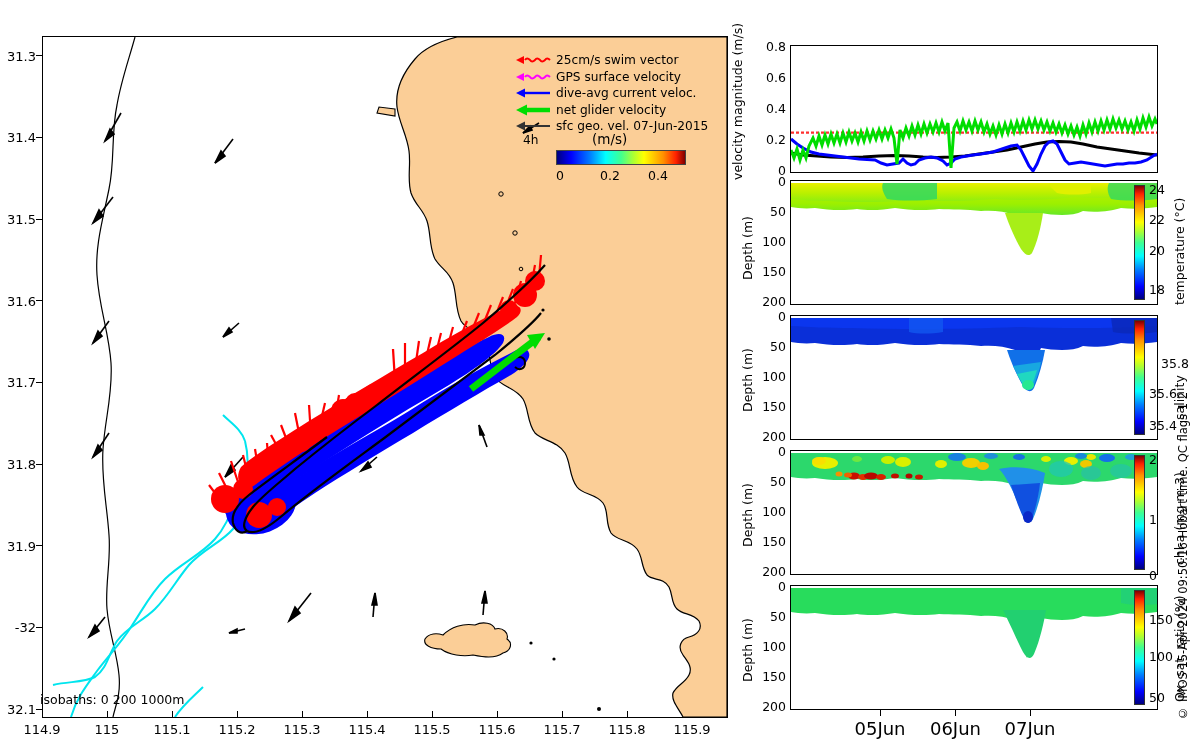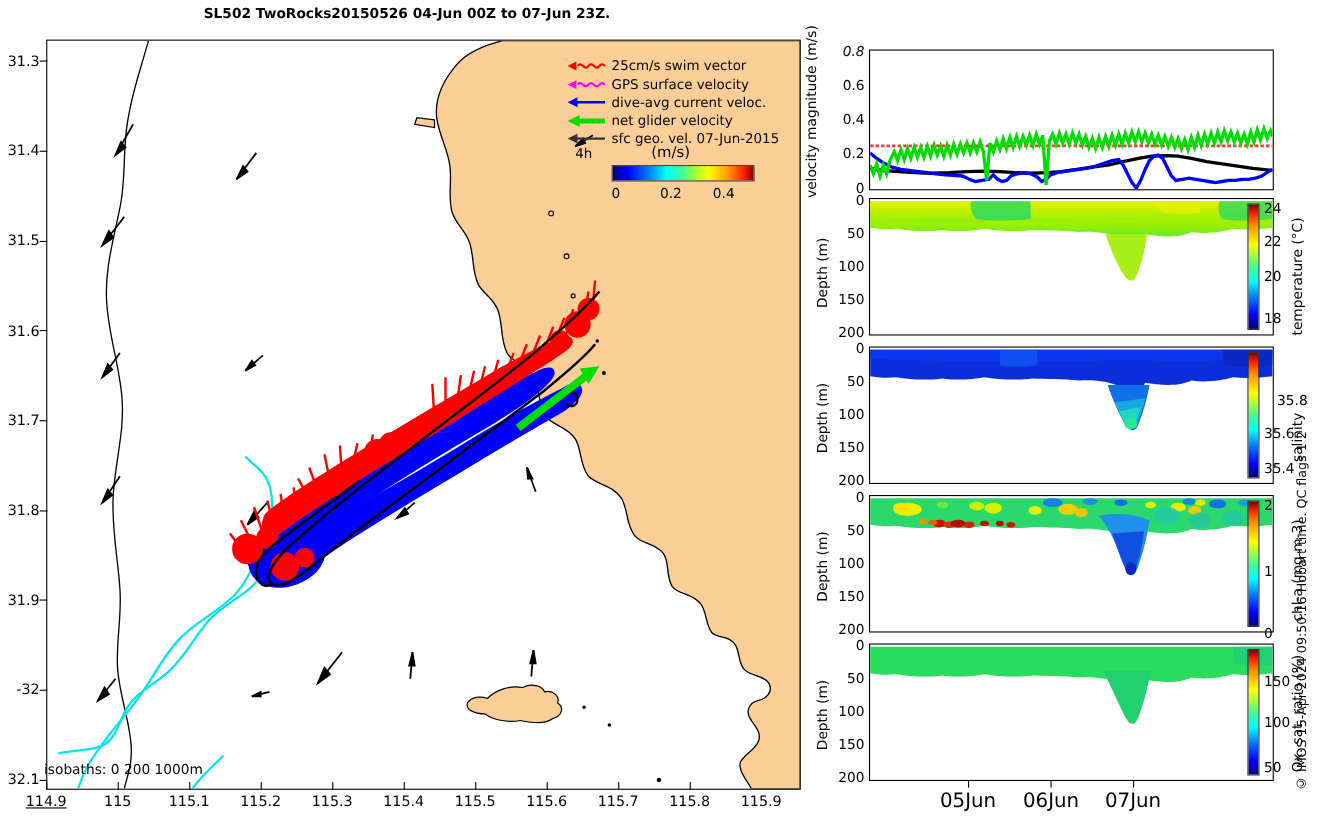--- a/index.html
+++ b/index.html
@@ -48,21 +48,20 @@
   .cb-tick{position:absolute;font-size:12.5px;white-space:nowrap;}
   .cb-title{position:absolute;writing-mode:vertical-rl;transform:rotate(180deg);
             font-size:12.5px;white-space:nowrap;}
   #credit{position:absolute;writing-mode:vertical-rl;transform:rotate(180deg);
           font-size:11.5px;white-space:nowrap;left:1176px;top:392px;}
 </style>
 </head>
 <body>
 
 <div class="abs" id="title-block">
-  <div>SL502 TwoRocks20150526 04-Jun 00Z to 07-Jun 23Z.</div>
 </div>
 
 <div class="abs" id="map-panel">
   <svg id="map-svg" width="684" height="680" viewBox="0 0 684 680">
 
     <path d="M 414 0 L 684 0 L 684 680 L 640 680
              C 636 672 628 664 630 656 C 634 648 642 646 646 638
              C 650 630 644 624 640 618 C 634 610 638 602 646 600
              C 654 598 660 592 656 584 C 650 576 640 578 634 572
              C 628 566 630 558 626 550 C 620 540 610 544 604 538
@@ -258,21 +257,21 @@
 <div class="abs tickmark" style="left:36px;top:55px;width:7px;height:1.4px;"></div>
 <div class="abs tickmark" style="left:36px;top:137px;width:7px;height:1.4px;"></div>
 <div class="abs tickmark" style="left:36px;top:219px;width:7px;height:1.4px;"></div>
 <div class="abs tickmark" style="left:36px;top:300px;width:7px;height:1.4px;"></div>
 <div class="abs tickmark" style="left:36px;top:382px;width:7px;height:1.4px;"></div>
 <div class="abs tickmark" style="left:36px;top:464px;width:7px;height:1.4px;"></div>
 <div class="abs tickmark" style="left:36px;top:545px;width:7px;height:1.4px;"></div>
 <div class="abs tickmark" style="left:36px;top:627px;width:7px;height:1.4px;"></div>
 <div class="abs tickmark" style="left:36px;top:709px;width:7px;height:1.4px;"></div>
 
-<div class="abs lon-lab" style="left:12px;top:722px;text-decoration:underline;">114.9</div>
+<div class="abs lon-lab" style="left:12px;top:722px;">114.9</div>
 <div class="abs lon-lab" style="left:77px;top:722px;">115</div>
 <div class="abs lon-lab" style="left:142px;top:722px;">115.1</div>
 <div class="abs lon-lab" style="left:207px;top:722px;">115.2</div>
 <div class="abs lon-lab" style="left:272px;top:722px;">115.3</div>
 <div class="abs lon-lab" style="left:337px;top:722px;">115.4</div>
 <div class="abs lon-lab" style="left:402px;top:722px;">115.5</div>
 <div class="abs lon-lab" style="left:467px;top:722px;">115.6</div>
 <div class="abs lon-lab" style="left:532px;top:722px;">115.7</div>
 <div class="abs lon-lab" style="left:597px;top:722px;">115.8</div>
 <div class="abs lon-lab" style="left:662px;top:722px;">115.9</div>
@@ -330,21 +329,21 @@
 <div class="abs" id="four-h">4h</div>
 <div class="abs" id="ms-unit">(m/s)</div>
 <div class="abs cbar-jet" id="cbar-vel"></div>
 <div class="abs" id="cbar-vel-ticks">
   <span class="abs" style="left:8px;">0</span>
   <span class="abs" style="left:52px;">0.2</span>
   <span class="abs" style="left:100px;">0.4</span>
 </div>
 
 <div class="ylab-rot" style="left:730px;top:30px;height:150px;">velocity magnitude (m/s)</div>
-<div class="ytick" style="left:752px;top:39px;font-style:italic;">0.8</div>
+<div class="ytick" style="left:752px;top:39px;">0.8</div>
 <div class="ytick" style="left:752px;top:70px;">0.6</div>
 <div class="ytick" style="left:752px;top:101px;">0.4</div>
 <div class="ytick" style="left:752px;top:132px;">0.2</div>
 <div class="ytick" style="left:752px;top:163px;">0</div>
 
 <div class="rpanel" style="left:790px;top:45px;height:128px;width:368px;">
   <svg class="rp-svg" width="366" height="126" viewBox="0 0 366 126" preserveAspectRatio="none">
 
     <line x1="0" y1="86.6" x2="366" y2="86.6" stroke="#ff3030" stroke-width="2.4" stroke-dasharray="3 2"></line>
 

